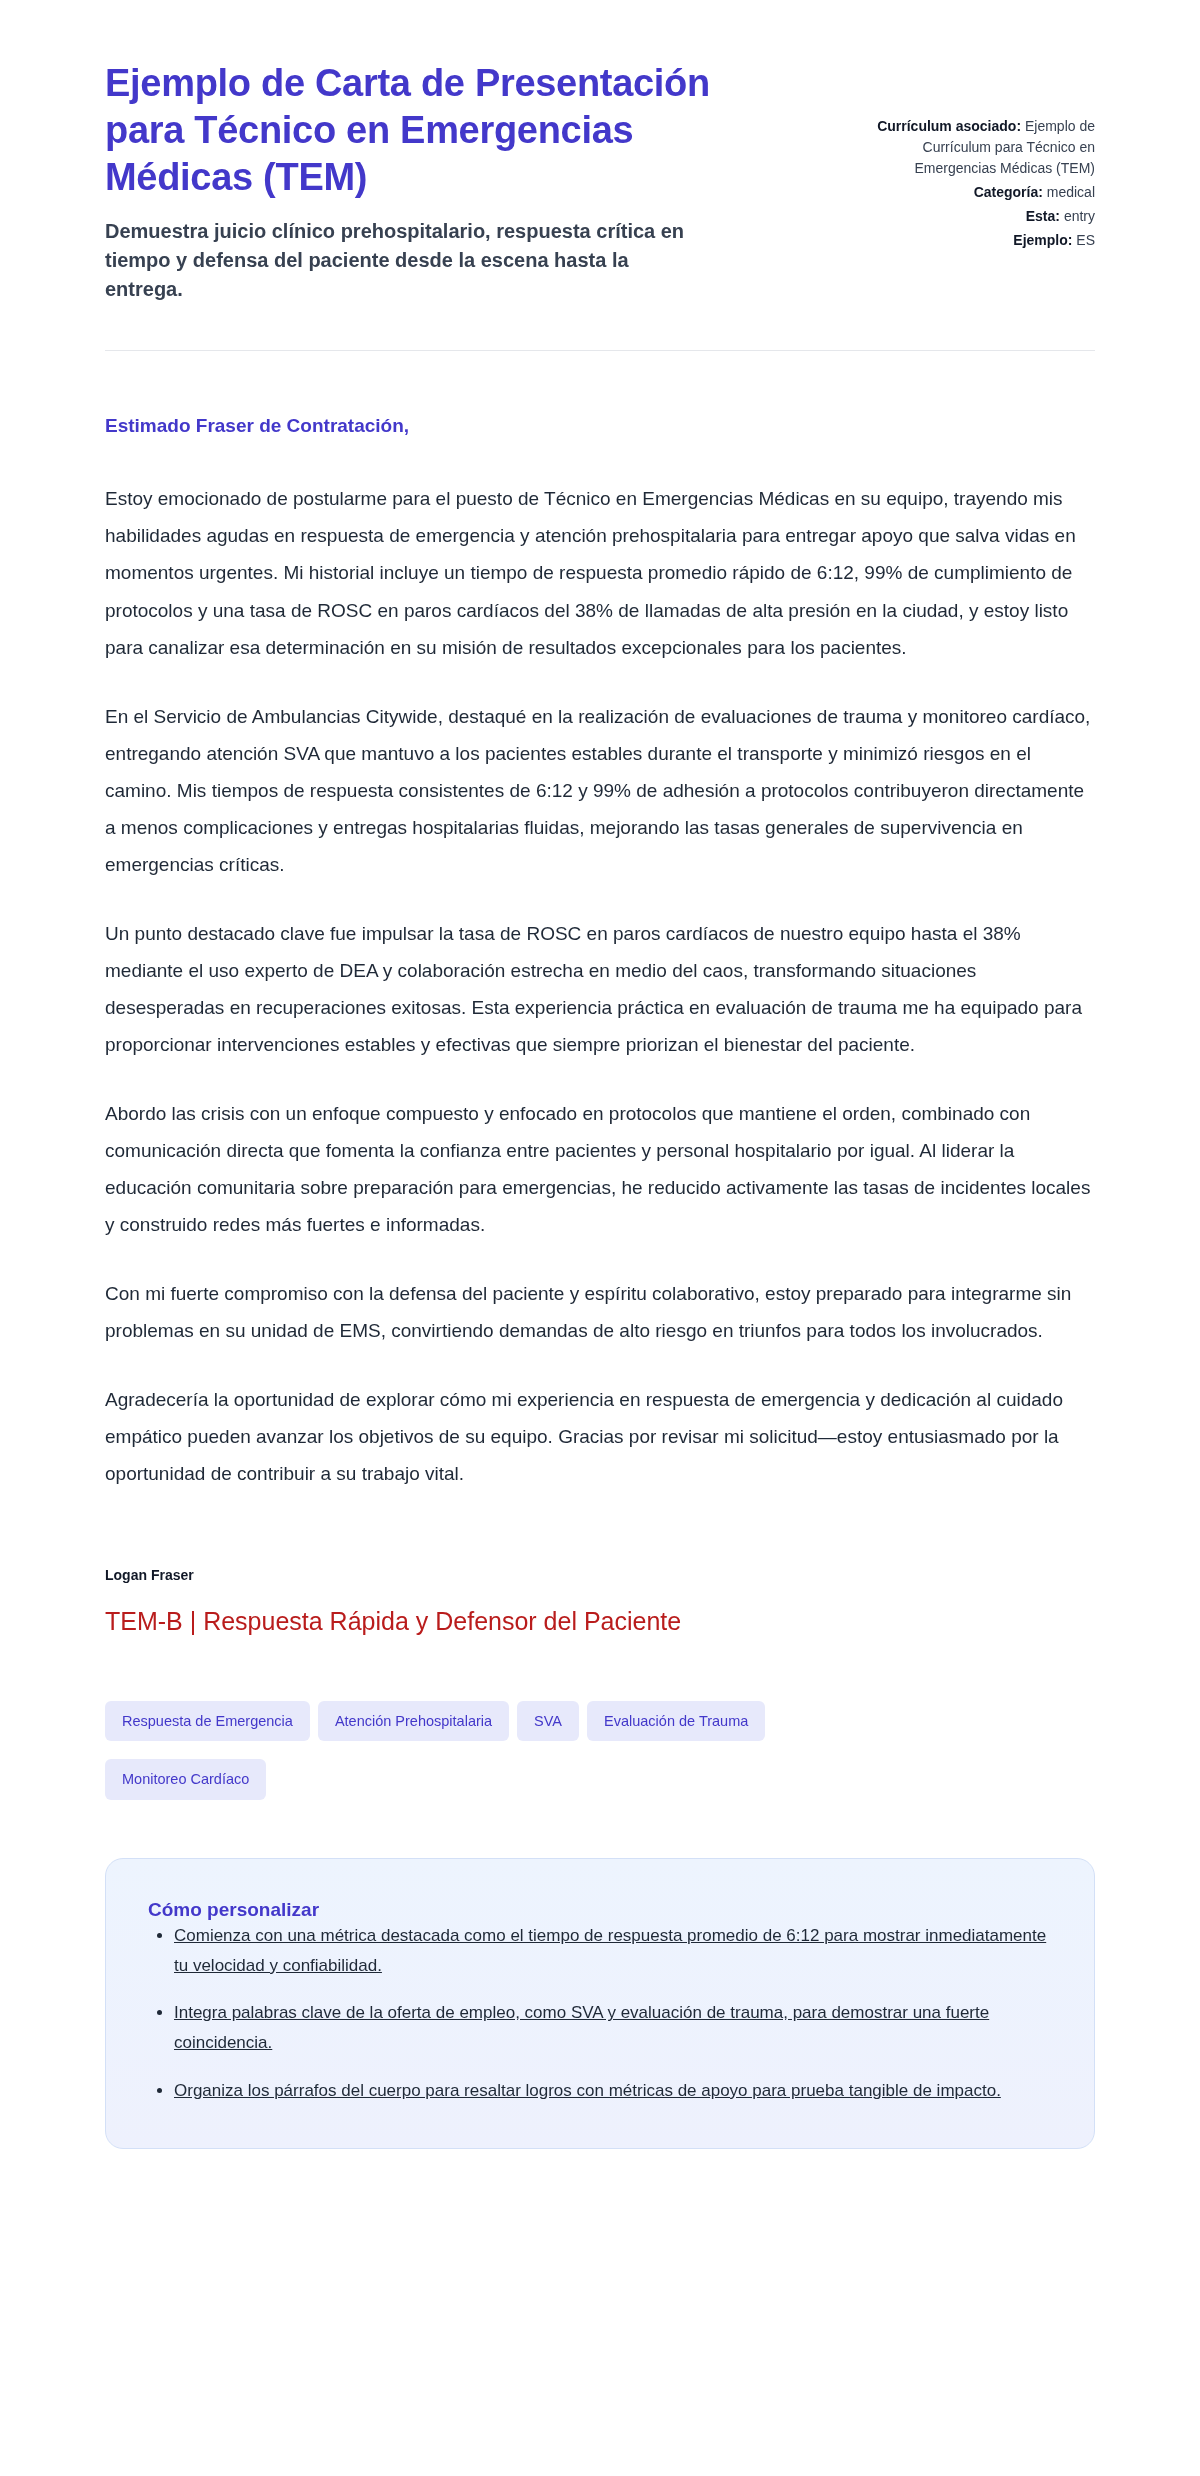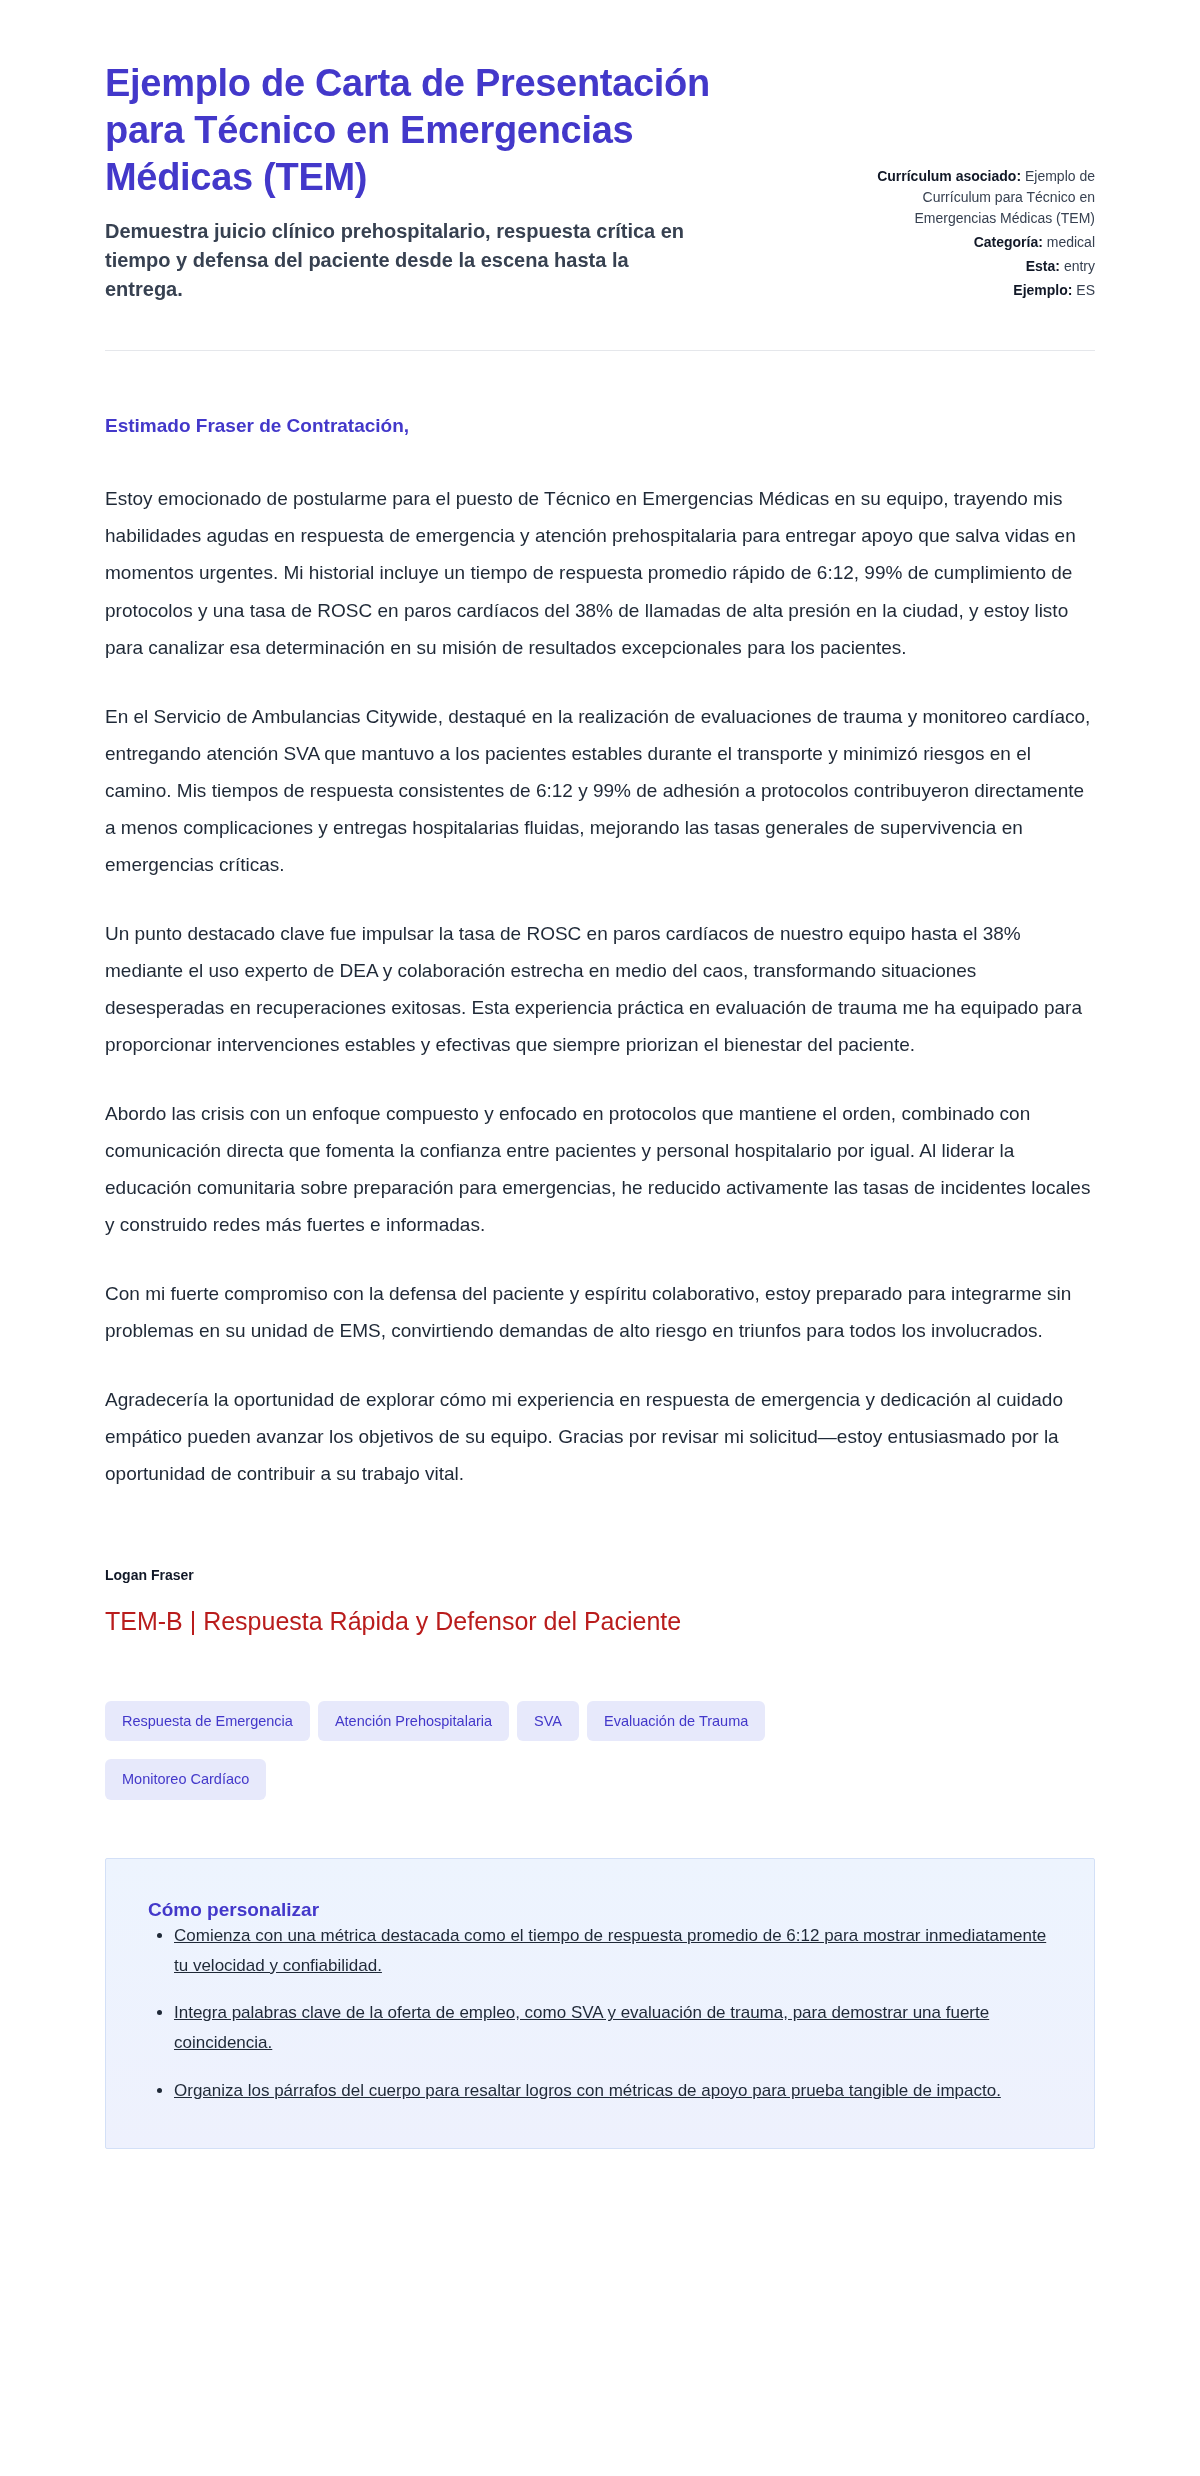--- a/index.html
+++ b/index.html
@@ -13,21 +13,21 @@
   .page {
     width: 1200px;
     min-height: 2476px;
     padding: 60px 105px 70px 105px;
   }
 
   
   .header {
     display: flex;
     justify-content: space-between;
-    align-items: flex-end;
+    align-items: center;
     gap: 36px;
   }
   .header-left { max-width: 625px; }
   .title {
     color: #4338ca;
     font-size: 38px;
     line-height: 1.24;
     font-weight: 700;
     letter-spacing: -0.3px;
   }
@@ -82,21 +82,21 @@
     border-radius: 6px;
     white-space: nowrap;
     cursor: pointer;
   }
 
   
   .howto {
     margin-top: 58px;
     background: linear-gradient(180deg, #edf4fe 0%, #eef1fd 100%);
     border: 1px solid #d3e0f7;
-    border-radius: 2px;
+    border-radius: 18px;
     padding: 40px 42px 42px 42px;
   }
   .howto-title {
     color: #4338ca;
     font-size: 19px;
     font-weight: 700;
   }
   .howto-list {
     padding-left: 26px;
     list-style: disc;

